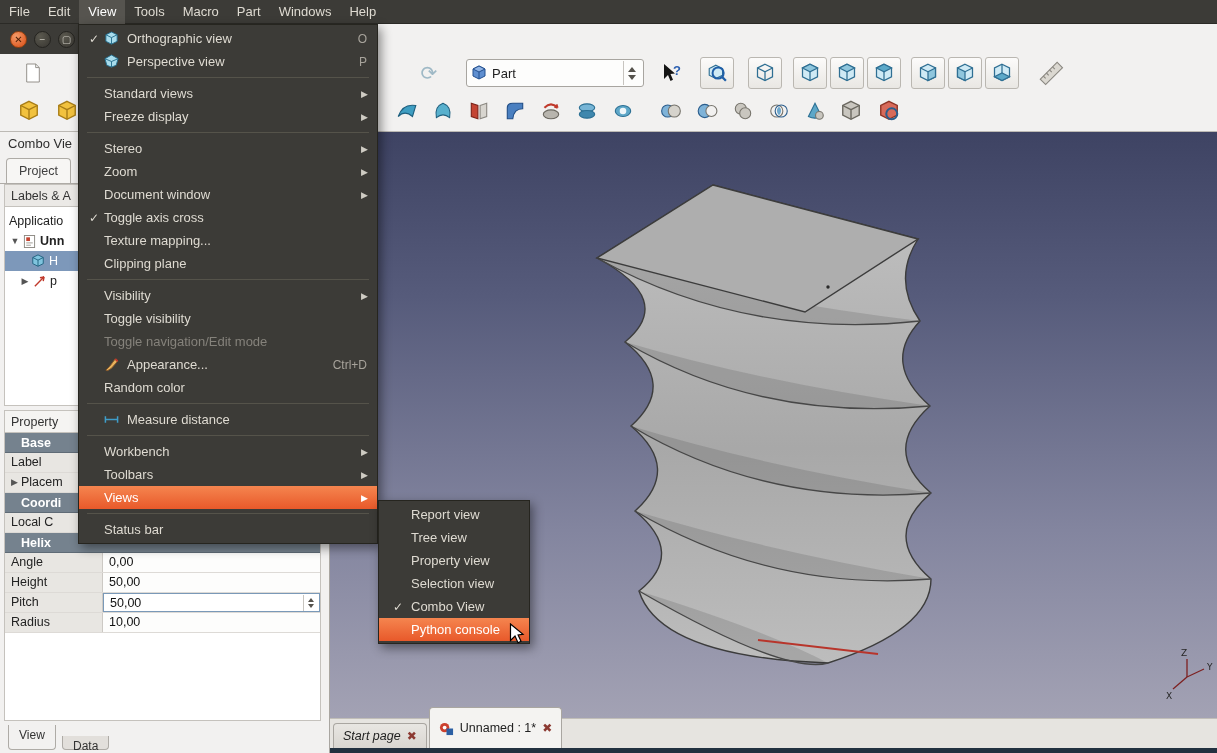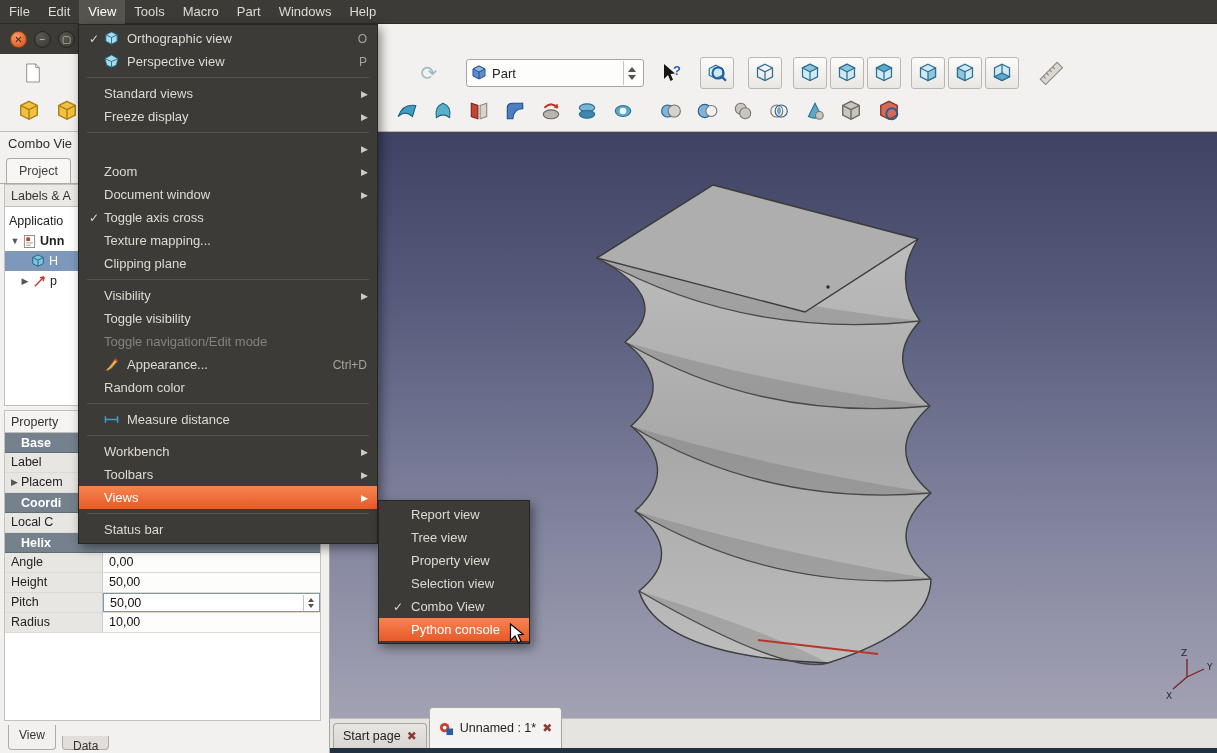--- a/index.html
+++ b/index.html
@@ -70,21 +70,21 @@
   
   .viewport { position:absolute; left:330px; top:132px; right:0; height:586px;
               background:linear-gradient(180deg,#3e4363 0%, #565b7b 28%, #83859f 68%, #a3a2b4 100%); }
   .viewport svg.scene { position:absolute; inset:0; }
 
   
   .doctabs { position:absolute; left:330px; right:0; top:718px; height:30px; background:#e6e4e0; border-top:1px solid #c1beb8;
              display:flex; align-items:flex-end; padding-left:3px; }
   .dtab { display:flex; align-items:center; gap:6px; padding:0 9px; border:1px solid #a9a6a1; border-bottom:none;
           border-radius:4px 4px 0 0; font-size:12.5px; color:#222; margin-right:2px; }
-  .dtab.inactive { background:linear-gradient(#e8e6e2,#d9d6d1); height:25px; }
+  .dtab.inactive { background:linear-gradient(#e8e6e2,#d9d6d1); height:25px;font-style:italic; }
   .dtab.active { background:#f4f3f1; height:41px; }
   .tclose { color:#8c3a32; font-weight:bold; font-size:12px; }
   .bottomstrip { position:absolute; left:330px; right:0; top:748px; bottom:0; background:#223140; }
 
   
   .menu { position:absolute; left:78px; top:24px; width:300px; background:#3c3b37; border:1px solid #26251f;
           box-shadow:3px 4px 10px rgba(0,0,0,.45); padding:2px 0; z-index:60; color:#dfdbd2; font-size:13px; }
   .submenu { position:absolute; left:378px; top:500px; width:152px; background:#3c3b37; border:1px solid #26251f;
              box-shadow:3px 4px 10px rgba(0,0,0,.45); padding:2px 0; z-index:61; color:#dfdbd2; font-size:13px; }
   .mi { height:23px; display:flex; align-items:center; position:relative; padding:0 10px 0 25px; }
@@ -494,20 +494,21 @@
         <span class="arr">▶</span>
       </div>
     <div class="mi">
         <span class="ck"></span>
         <span class="lbl">Freeze display</span>
         <span class="arr">▶</span>
       </div>
     <div class="msep"></div>
     <div class="mi">
         <span class="ck"></span>
+        <span class="lbl">Stereo</span>
         <span class="arr">▶</span>
       </div>
     <div class="mi">
         <span class="ck"></span>
         <span class="lbl">Zoom</span>
         <span class="arr">▶</span>
       </div>
     <div class="mi">
         <span class="ck"></span>
         <span class="lbl">Document window</span>

